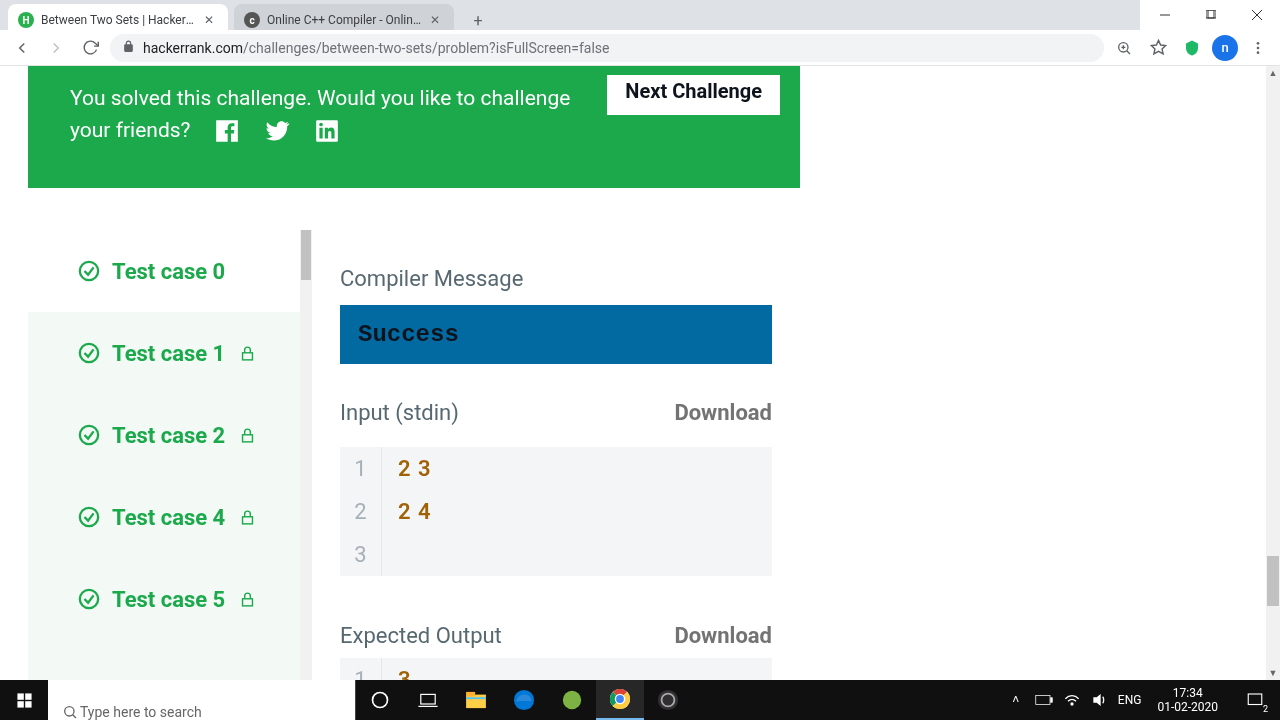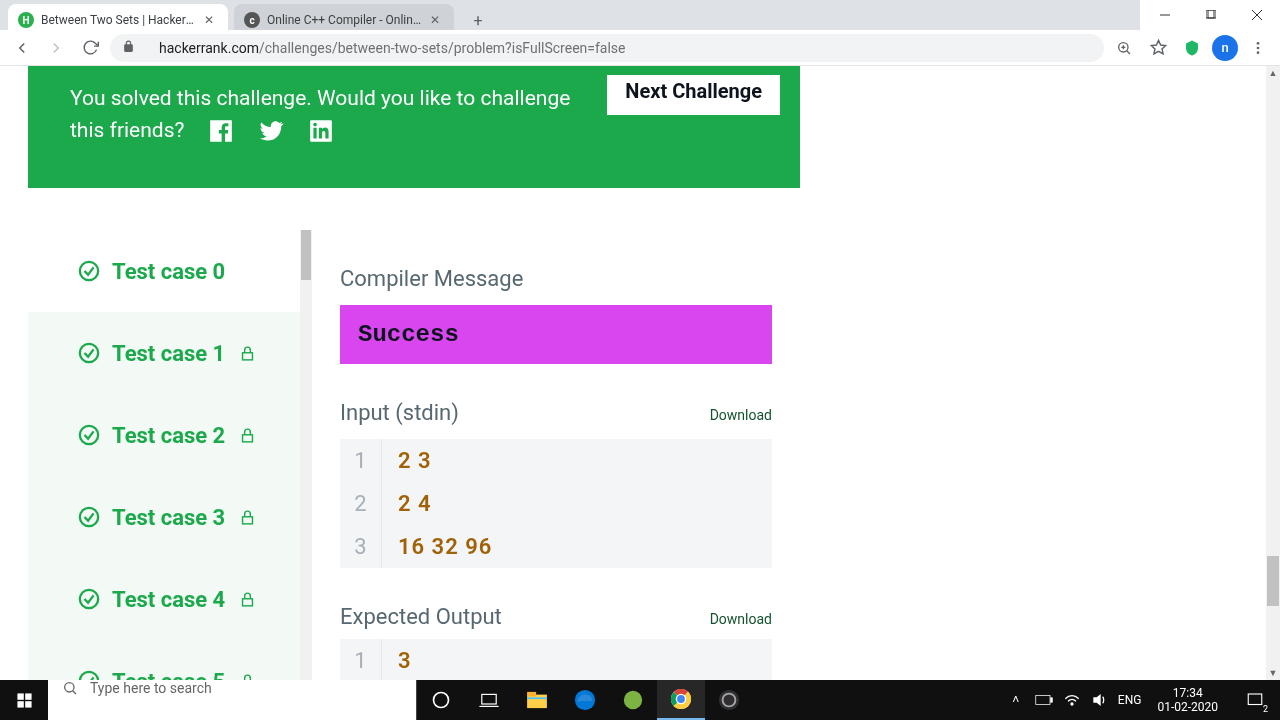--- a/index.html
+++ b/index.html
@@ -17,21 +17,21 @@
 .tab-title { white-space:nowrap; overflow:hidden; text-overflow:ellipsis; flex:1; }
 .tab-close { width:14px; height:14px; color:#5f6368; }
 .new-tab { width:28px; height:28px; display:flex; align-items:center; justify-content:center; color:#5f6368; margin-left:4px; margin-bottom:2px; }
 
 .win-ctrls { position:absolute; top:0; right:0; height:30px; display:flex; z-index:5; }
 
 
 .addr-bar { position:absolute; top:30px; left:0; right:0; height:36px; background:#fff; display:flex; align-items:center; padding:0 8px; gap:6px; border-bottom:1px solid #e3e3e3; }
 .nav-btn { width:28px; height:28px; display:flex; align-items:center; justify-content:center; color:#5f6368; border-radius:50%; }
 .nav-btn.disabled { color:#bdc1c6; }
-.url-field { flex:1; height:28px; background:#f1f3f4; border-radius:14px; display:flex; align-items:center; padding:0 12px; gap:24px; font-size:14px; color:#202124; }
+.url-field { flex:1; height:28px; background:#f1f3f4; border-radius:14px; display:flex; align-items:center; padding:0 12px; gap:8px; font-size:14px; color:#202124; }
 .lock { color:#5f6368; }
 .url-text .domain { color:#202124; }
 .url-text .path { color:#6e7276; }
 .addr-icon { width:28px; height:28px; display:flex; align-items:center; justify-content:center; color:#5f6368; }
 .shield { color:#1fb866; }
 .avatar { width:26px; height:26px; border-radius:50%; background:#1a73e8; color:#fff; display:flex; align-items:center; justify-content:center; font-size:13px; font-weight:500; }
 
 
 .viewport { position:absolute; top:66px; left:0; right:14px; bottom:40px; background:#fff; overflow:hidden; }
 .chrome-scroll { position:absolute; top:66px; right:0; width:14px; bottom:40px; background:#f1f1f1; }
@@ -50,33 +50,33 @@
 .tc-list { width:272px; background:#f3faf6; }
 .tc-item { height:82px; display:flex; align-items:center; padding-left:46px; gap:12px; color:#1ba94c; font-weight:700; font-size:22px; border-left:4px solid transparent; }
 .tc-item.active { background:#fff; border-left:4px solid #fff; }
 .tc-check { width:22px; height:22px; }
 .tc-lock { width:17px; height:17px; margin-left:2px; color:#1ba94c; }
 .tc-scroll { width:12px; background:#f1f1f1; position:relative; }
 .tc-scroll-thumb { position:absolute; top:0; left:1px; right:1px; height:50px; background:#c1c1c1; }
 
 .detail { flex:1; background:#fff; padding:36px 28px 0; }
 .sect-title { font-size:22px; color:#576871; margin-bottom:14px; font-weight:400; }
-.msg-box { background:#d946ef; padding:16px 18px; font-family:"Consolas","Courier New",monospace; font-size:24px; font-weight:700; color:#0e141e; margin-bottom:36px; }
+.msg-box { background:#0369a1; padding:16px 18px; font-family:"Consolas","Courier New",monospace; font-size:24px; font-weight:700; color:#0e141e; margin-bottom:36px; }
 .sect-head { display:flex; justify-content:space-between; align-items:baseline; margin-bottom:10px; }
-.download { color:#14532d; font-weight:400; font-size:14px; }
+.download { color:#737373; font-weight:700; font-size:22px; }
 .code-box { background:#f3f5f7; font-family:"Consolas","Courier New",monospace; font-size:22px; font-weight:600; }
 .code-row { display:flex; }
 .ln { width:42px; text-align:center; color:#a7b0b8; padding:9px 0; border-right:1px solid #e5e8ea; font-weight:400; }
 .cv { padding:9px 0 9px 16px; color:#a16207; letter-spacing:1px; }
 
 
 .taskbar { position:absolute; bottom:0; left:0; right:0; height:40px; background:#101010; display:flex; align-items:center; color:#fff; }
 .start { width:48px; height:40px; display:flex; align-items:center; justify-content:center; }
 .start svg { width:17px; height:17px; fill:#fff; }
-.search-box { width:369px; height:40px; background:#fff; display:flex; align-items:flex-start; padding:0 14px; gap:12px; color:#666; font-size:14px; border-right:1px solid #444; }
+.search-box { width:308px; height:40px; background:#fff; display:flex; align-items:flex-end; padding:0 14px; gap:2px; color:#666; font-size:14px; border-right:1px solid #444; }
 .tb-icons { display:flex; height:40px; }
 .tb-icon { width:48px; height:40px; display:flex; align-items:center; justify-content:center; }
 .tb-icon.active { border-bottom:2px solid #76b9ed; background:#272727; }
 .tray { margin-left:auto; display:flex; align-items:center; height:40px; gap:8px; padding-right:4px; font-size:12px; }
 .tray-icon { width:20px; display:flex; align-items:center; justify-content:center; color:#fff; }
 .clock { text-align:center; line-height:1.2; font-size:12px; padding:0 8px; }
 .notif { width:42px; height:40px; display:flex; align-items:center; justify-content:center; position:relative; }
 .notif-badge { position:absolute; bottom:6px; right:8px; font-size:9px; }
 </style>
 </head>
@@ -163,21 +163,21 @@
         <circle cx="12" cy="12" r="2"></circle>
         <circle cx="12" cy="19" r="2"></circle>
       </svg>
     </div>
 </div>
 
 <div class="viewport">
   <div class="banner">
     <div class="banner-text">
       <span>You solved this challenge. Would you like to challenge</span><br>
-      <span>this friends?</span>
+      <span>your friends?</span>
       <span class="social">
         <svg class="social-icon" viewBox="0 0 24 24">
             <path d="M22 2H2v20h10.6v-7.7H10V11h2.6V8.8c0-2.6 1.6-4 3.9-4 1.1 0 2.1.1 2.3.1v2.7h-1.6c-1.3 0-1.5.6-1.5 1.5V11h3l-.4 3.3h-2.6V22H22z"></path>
           </svg>
         <svg class="social-icon" viewBox="0 0 24 24">
             <path d="M23 5.1c-.8.4-1.7.6-2.6.8.9-.6 1.6-1.4 2-2.5-.9.5-1.9.9-2.9 1.1C18.6 3.6 17.5 3 16.2 3c-2.4 0-4.4 2-4.4 4.4 0 .3 0 .7.1 1C8.3 8.2 5.1 6.5 3 3.9c-.4.7-.6 1.4-.6 2.2 0 1.5.8 2.9 2 3.7-.7 0-1.4-.2-2-.5v.1c0 2.1 1.5 3.9 3.5 4.3-.4.1-.8.2-1.2.2-.3 0-.6 0-.8-.1.6 1.8 2.2 3 4.2 3.1-1.5 1.2-3.5 1.9-5.6 1.9H2c2 1.3 4.3 2 6.8 2 8.1 0 12.6-6.7 12.6-12.6v-.6c.9-.6 1.6-1.4 2.2-2.3z"></path>
           </svg>
         <svg class="social-icon" viewBox="0 0 24 24">
             <path d="M21 2H3a1 1 0 0 0-1 1v18a1 1 0 0 0 1 1h18a1 1 0 0 0 1-1V3a1 1 0 0 0-1-1zM8 19H5V9h3zM6.5 7.7A1.7 1.7 0 1 1 8.2 6 1.7 1.7 0 0 1 6.5 7.7zM19 19h-3v-5c0-1.2-.4-2-1.5-2s-1.5.8-1.5 2v5h-3V9h3v1.3c.4-.8 1.5-1.5 2.8-1.5 2 0 3.2 1.3 3.2 4z"></path>
           </svg>
@@ -217,31 +217,20 @@
           <svg class="tc-lock" viewBox="0 0 24 24" fill="none" stroke="currentColor" stroke-width="2">
             <rect x="5" y="11" width="14" height="10"></rect>
             <path d="M8 11V7a4 4 0 0 1 8 0v4"></path>
           </svg>
         </div>
         <div class="tc-item">
           <svg class="tc-check" viewBox="0 0 24 24" fill="none" stroke="currentColor" stroke-width="2.5">
             <circle cx="12" cy="12" r="10"></circle>
             <polyline points="7 12 11 16 17 8"></polyline>
           </svg>
-          <span>Test case 3</span>
-          <svg class="tc-lock" viewBox="0 0 24 24" fill="none" stroke="currentColor" stroke-width="2">
-            <rect x="5" y="11" width="14" height="10"></rect>
-            <path d="M8 11V7a4 4 0 0 1 8 0v4"></path>
-          </svg>
-        </div>
-        <div class="tc-item">
-          <svg class="tc-check" viewBox="0 0 24 24" fill="none" stroke="currentColor" stroke-width="2.5">
-            <circle cx="12" cy="12" r="10"></circle>
-            <polyline points="7 12 11 16 17 8"></polyline>
-          </svg>
           <span>Test case 4</span>
           <svg class="tc-lock" viewBox="0 0 24 24" fill="none" stroke="currentColor" stroke-width="2">
             <rect x="5" y="11" width="14" height="10"></rect>
             <path d="M8 11V7a4 4 0 0 1 8 0v4"></path>
           </svg>
         </div>
         <div class="tc-item">
           <svg class="tc-check" viewBox="0 0 24 24" fill="none" stroke="currentColor" stroke-width="2.5">
             <circle cx="12" cy="12" r="10"></circle>
             <polyline points="7 12 11 16 17 8"></polyline>
@@ -253,38 +242,37 @@
           </svg>
         </div>
       </div>
     <div class="tc-scroll">
         <div class="tc-scroll-thumb"></div>
       </div>
     <div class="detail">
       <div class="sect-title">Compiler Message</div>
       <div class="msg-box">Success</div>
       <div class="sect-head">
-        <div class="sect-title" style="margin-bottom:4px">Input (stdin)</div>
+        <div class="sect-title" style="margin-bottom:12px">Input (stdin)</div>
         <div class="download">Download</div>
       </div>
       <div class="code-box" id="input-box">
           <div class="code-row">
             <div class="ln">1</div>
             <div class="cv">2&nbsp;3</div>
           </div>
           <div class="code-row">
             <div class="ln">2</div>
             <div class="cv">2&nbsp;4</div>
           </div>
           <div class="code-row">
             <div class="ln">3</div>
-            <div class="cv">16&nbsp;32&nbsp;96</div>
           </div>
         </div>
-      <div class="sect-head" style="margin-top:36px">
+      <div class="sect-head" style="margin-top:47px">
         <div class="sect-title" style="margin-bottom:0">Expected Output</div>
         <div class="download">Download</div>
       </div>
       <div class="code-box" id="output-box">
           <div class="code-row">
             <div class="ln">1</div>
             <div class="cv">3</div>
           </div>
         </div>
     </div>

